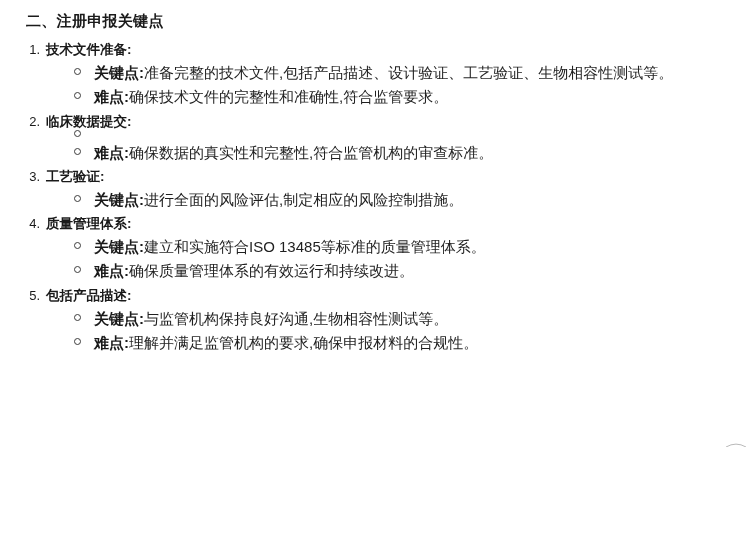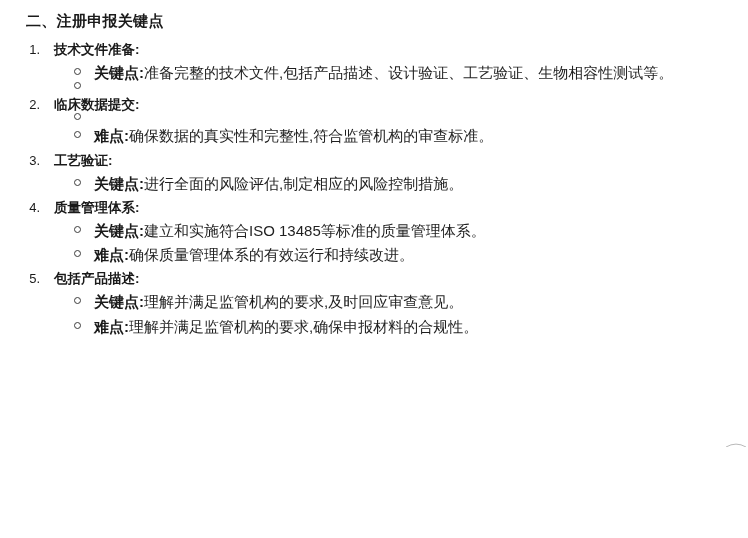--- a/index.html
+++ b/index.html
@@ -49,21 +49,20 @@
     width: 26px;
     text-align: right;
     padding-right: 6px;
     font-weight: normal;
     color: #1a1a1a;
     flex: 0 0 auto;
     font-size: 13px;
   }
   .num-text {
     font-weight: bold;
-    margin-left: 8px;
   }
   ul.sub {
     list-style: none;
     margin: 0 0 2px 0;
     padding: 0;
   }
   ul.sub > li {
     display: flex;
     align-items: baseline;
     font-size: 15px;
@@ -127,20 +126,21 @@
         <li>
           <span class="bullet">
               <i></i>
             </span>
           <span class="sub-text"><span class="sub-label">关键点:</span><span class="sub-body">准备完整的技术文件,包括产品描述、设计验证、工艺验证、生物相容性测试等。</span></span>
         </li>
         <li>
           <span class="bullet">
               <i></i>
             </span>
+          <span class="sub-text"><span class="sub-label">难点:</span><span class="sub-body">确保技术文件的完整性和准确性,符合监管要求。</span></span>
         </li>
       </ul>
     </li>
 
     <li>
       <div class="num-line">
         <span class="num-marker">2.</span>
         <span class="num-text">临床数据提交:</span>
       </div>
       <ul class="sub">
@@ -197,21 +197,21 @@
     <li>
       <div class="num-line">
         <span class="num-marker">5.</span>
         <span class="num-text">包括产品描述:</span>
       </div>
       <ul class="sub">
         <li>
           <span class="bullet">
               <i></i>
             </span>
-          <span class="sub-text"><span class="sub-label">关键点:</span><span class="sub-body">理解并满足监管机构的要求,及时回应审查意见。</span></span>
+          <span class="sub-text"><span class="sub-label">关键点:</span><span class="sub-body">与监管机构保持良好沟通,生物相容性测试等。</span></span>
         </li>
         <li>
           <span class="bullet">
               <i></i>
             </span>
           <span class="sub-text"><span class="sub-label">难点:</span><span class="sub-body">理解并满足监管机构的要求,确保申报材料的合规性。</span></span>
         </li>
       </ul>
     </li>
 

